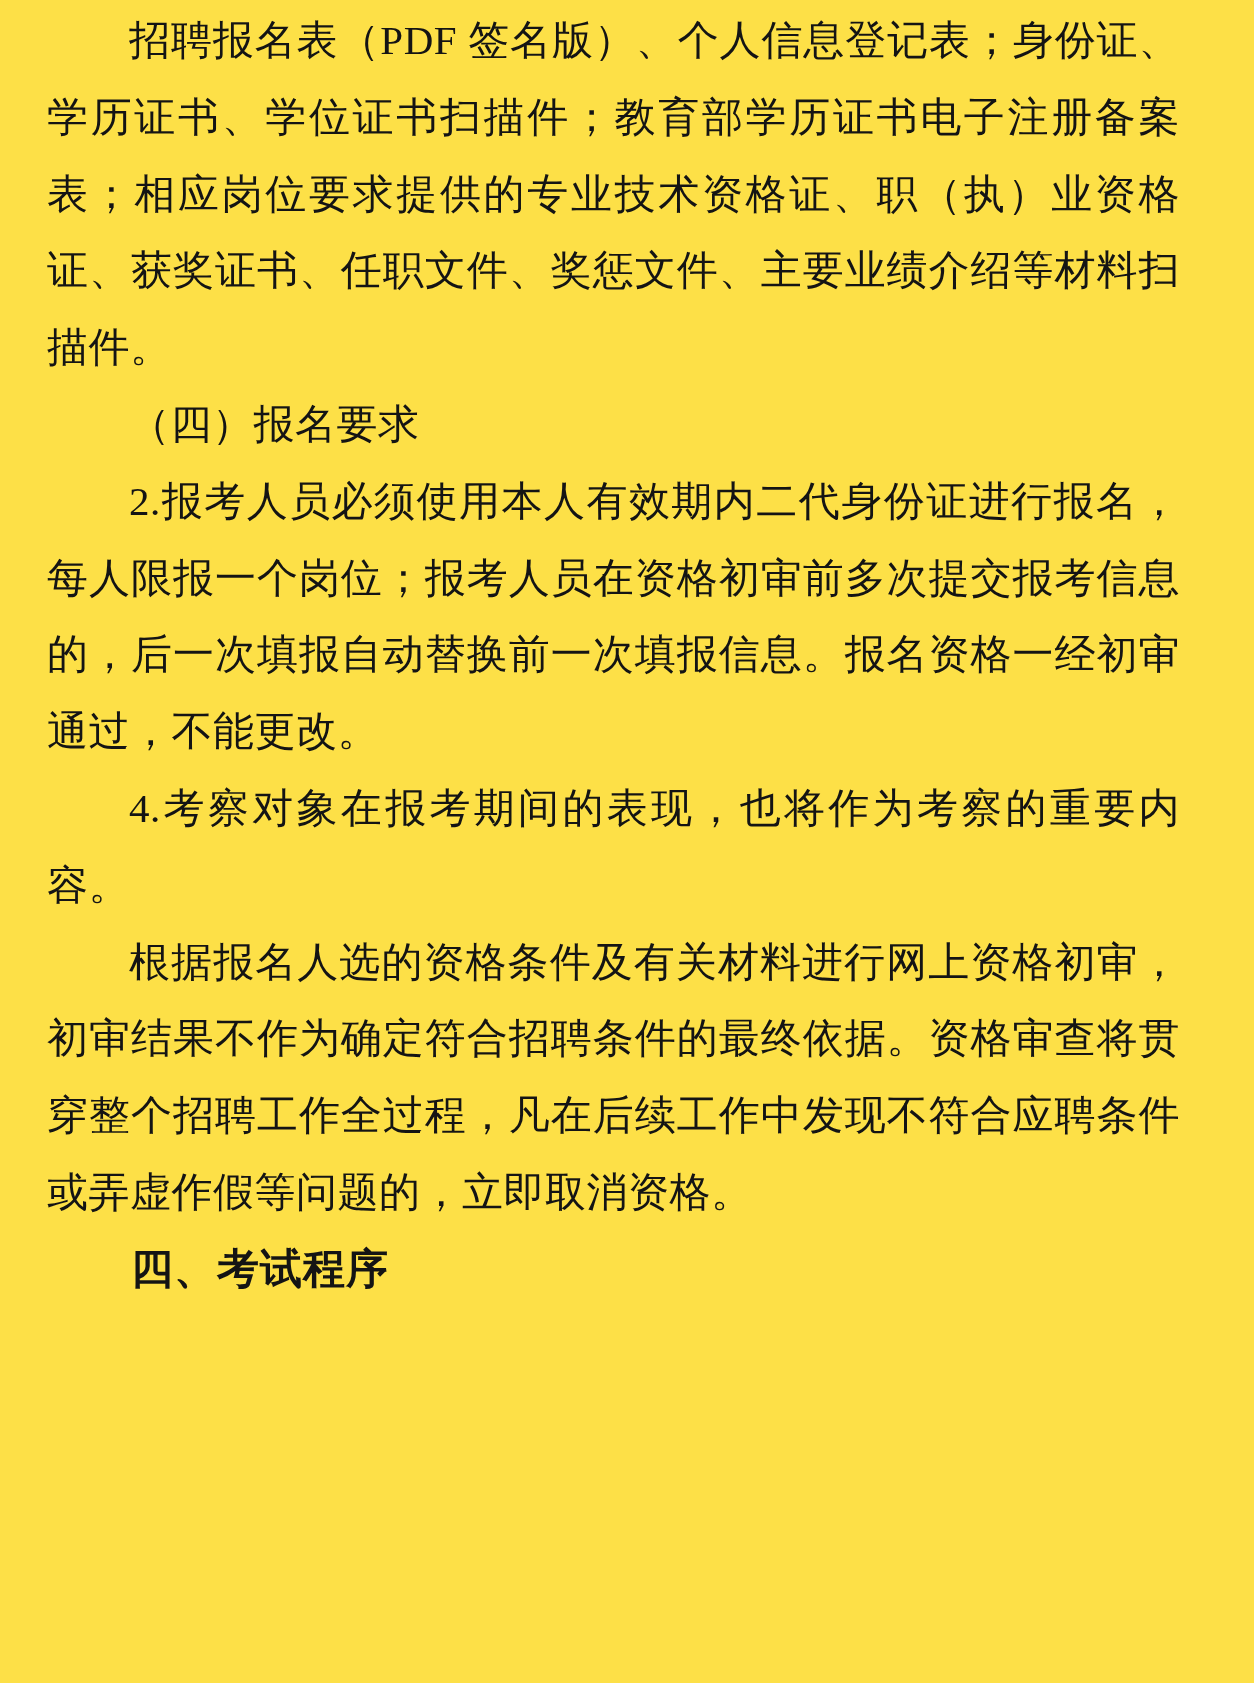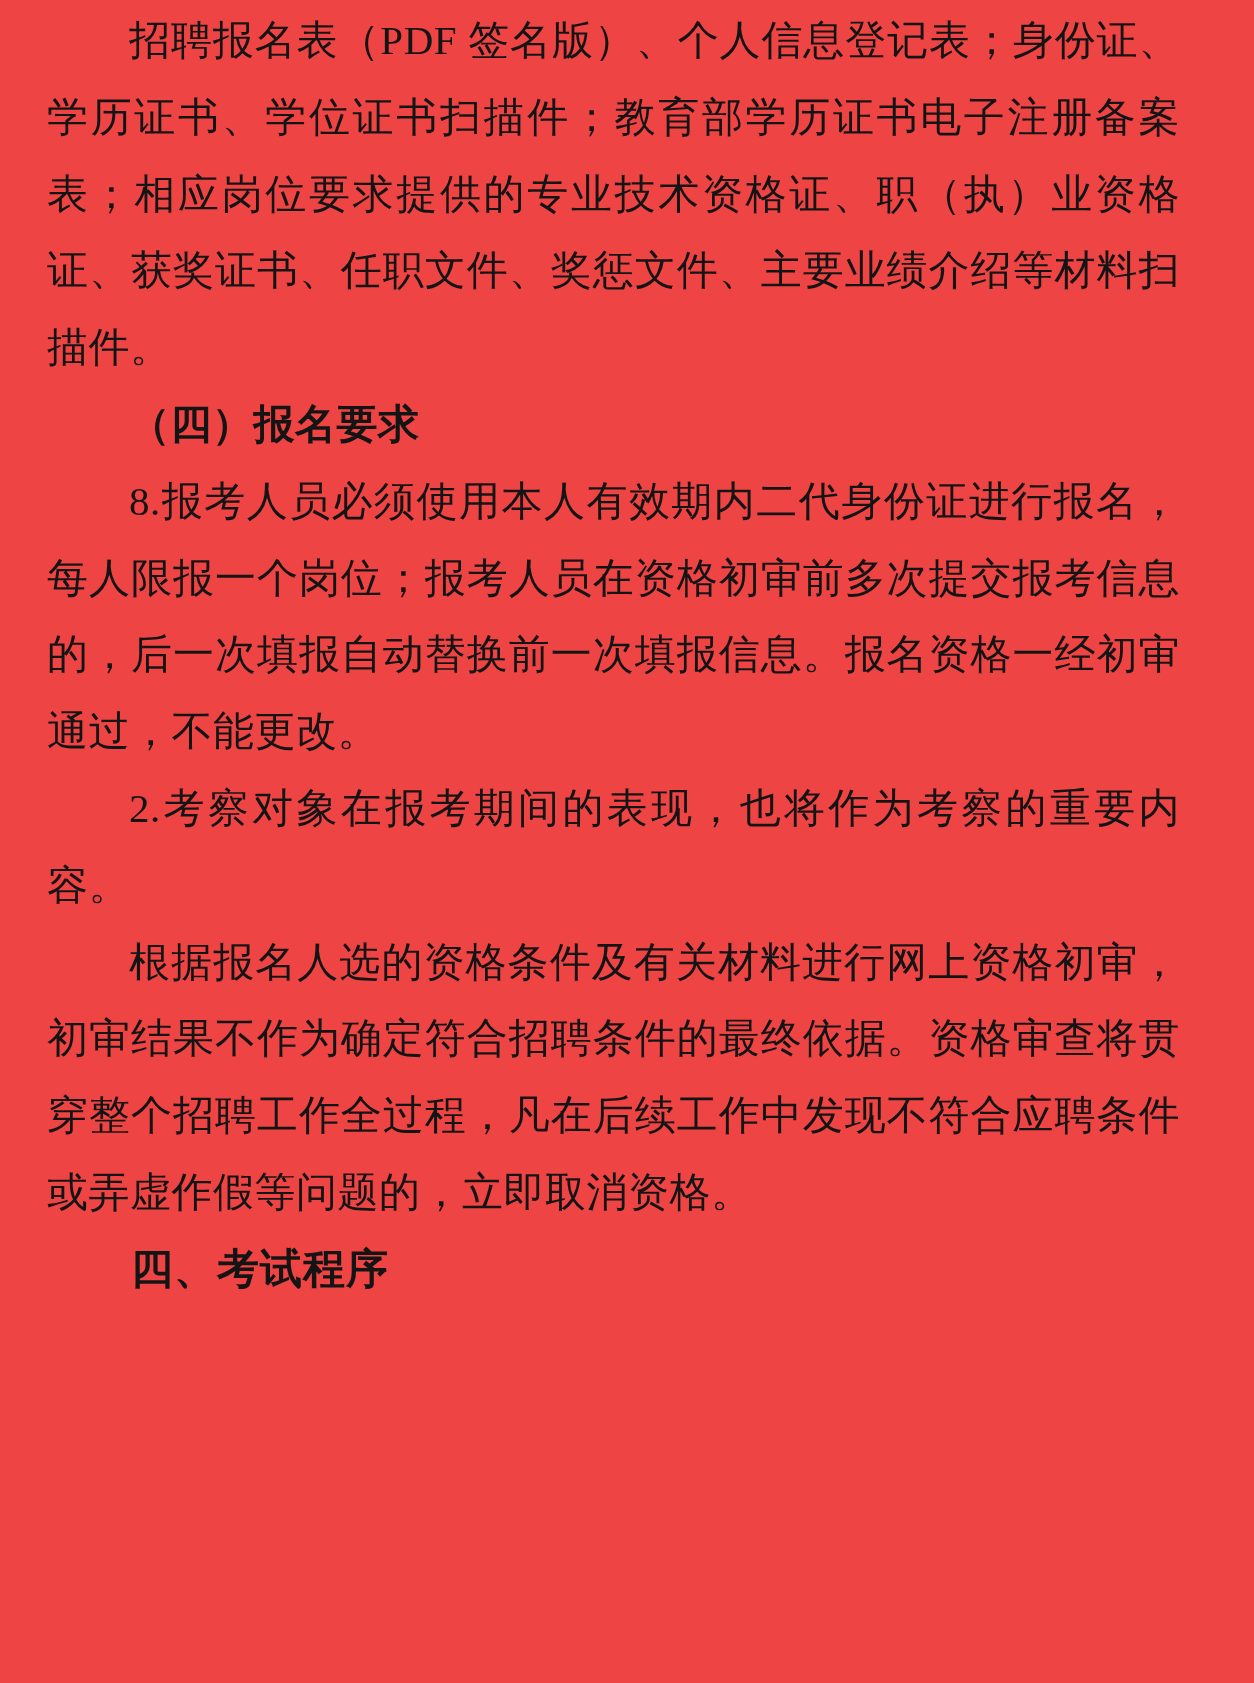--- a/index.html
+++ b/index.html
@@ -5,21 +5,21 @@
   html, body {
     margin: 0;
     padding: 0;
     background: #ffffff;
   }
   .page {
     position: relative;
     width: 1254px;
     height: 1683px;
     margin: 0 auto;
-    background: #ef4444;
+    background: #fde047;
     box-sizing: border-box;
     padding: 2px 74px 0 47px;
     overflow: hidden;
     color: #141414;
     font-family: "Liberation Serif", "DejaVu Serif", serif;
   }
   .para {
     margin: 0;
     font-size: 41px;
     line-height: 76.8px;
@@ -28,45 +28,44 @@
     letter-spacing: 0.5px;
     word-break: break-all;
   }
   .subheading {
     
     margin: 0;
     font-size: 41px;
     line-height: 76.8px;
     text-indent: 2em;
     letter-spacing: 0.5px;
-    font-weight: bold;
   }
   .heading-bold {
     
     margin: 0;
     font-size: 42px;
     line-height: 76.8px;
     text-indent: 2em;
     font-family: "Liberation Sans", "DejaVu Sans", sans-serif;
     font-weight: 700;
     letter-spacing: 1px;
   }
 </style>
 </head>
 <body>
 
 <div class="page">
   <p class="para">招聘报名表（PDF 签名版）、个人信息登记表；身份证、学历证书、学位证书扫描件；教育部学历证书电子注册备案表；相应岗位要求提供的专业技术资格证、职（执）业资格证、获奖证书、任职文件、奖惩文件、主要业绩介绍等材料扫描件。</p>
 
   <p class="subheading">（四）报名要求</p>
 
-  <p class="para">8.报考人员必须使用本人有效期内二代身份证进行报名，每人限报一个岗位；报考人员在资格初审前多次提交报考信息的，后一次填报自动替换前一次填报信息。报名资格一经初审通过，不能更改。</p>
+  <p class="para">2.报考人员必须使用本人有效期内二代身份证进行报名，每人限报一个岗位；报考人员在资格初审前多次提交报考信息的，后一次填报自动替换前一次填报信息。报名资格一经初审通过，不能更改。</p>
 
 
 
-  <p class="para">2.考察对象在报考期间的表现，也将作为考察的重要内容。</p>
+  <p class="para">4.考察对象在报考期间的表现，也将作为考察的重要内容。</p>
 
 
   <p class="para">根据报名人选的资格条件及有关材料进行网上资格初审，初审结果不作为确定符合招聘条件的最终依据。资格审查将贯穿整个招聘工作全过程，凡在后续工作中发现不符合应聘条件或弄虚作假等问题的，立即取消资格。</p>
 
   <p class="heading-bold">四、考试程序</p>
 
 </div>
 
 </body></html>

